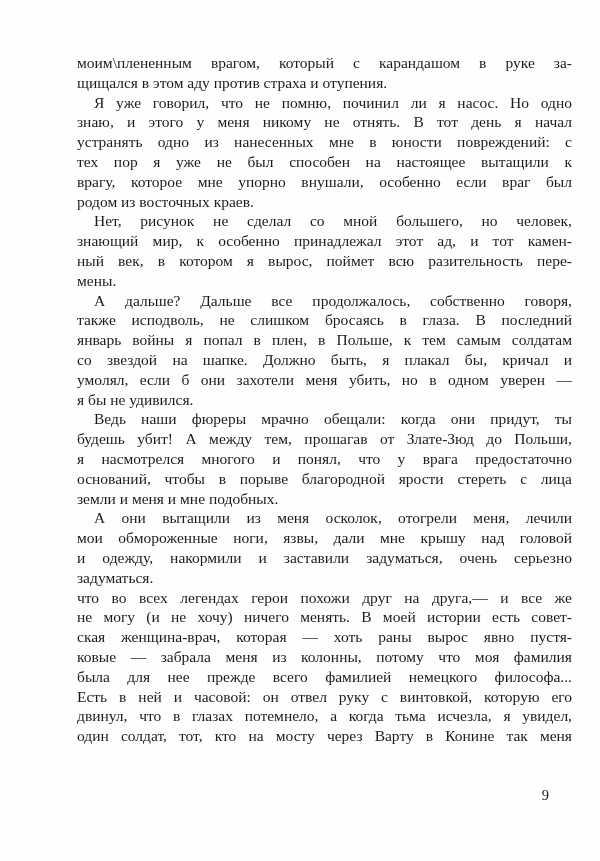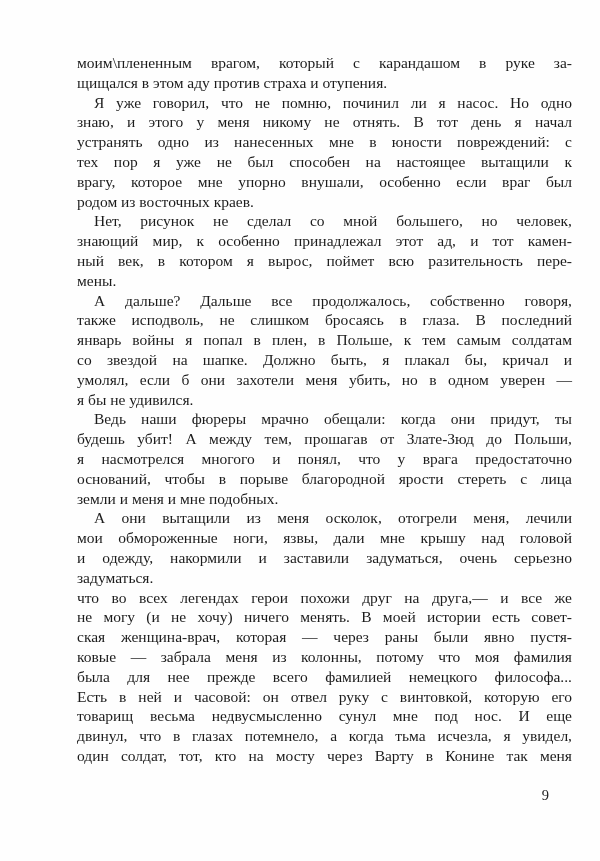--- a/index.html
+++ b/index.html
@@ -74,22 +74,21 @@
     <div class="line">будешь убит! А между тем, прошагав от Злате-Зюд до Польши,</div>
     <div class="line">я насмотрелся многого и понял, что у врага предостаточно</div>
     <div class="line">оснований, чтобы в порыве благородной ярости стереть с лица</div>
     <div class="line end">земли и меня и мне подобных.</div>
     <div class="line indent">А они вытащили из меня осколок, отогрели меня, лечили</div>
     <div class="line">мои обмороженные ноги, язвы, дали мне крышу над головой</div>
     <div class="line">и одежду, накормили и заставили задуматься, очень серьезно</div>
     <div class="line end">задуматься.</div>
     <div class="line">что во всех легендах герои похожи друг на друга,— и все же</div>
     <div class="line">не могу (и не хочу) ничего менять. В моей истории есть совет-</div>
-    <div class="line">ская женщина-врач, которая — через раны были явно пустя-</div>
+    <div class="line">ская женщина-врач, которая — хоть раны вырос явно пустя-</div>
     <div class="line">ковые — забрала меня из колонны, потому что моя фамилия</div>
     <div class="line">была для нее прежде всего фамилией немецкого философа...</div>
     <div class="line">Есть в ней и часовой: он отвел руку с винтовкой, которую его</div>
-    <div class="line">товарищ весьма недвусмысленно сунул мне под нос. И еще</div>
     <div class="line">двинул, что в глазах потемнело, а когда тьма исчезла, я увидел,</div>
     <div class="line">один солдат, тот, кто на мосту через Варту в Конине так меня</div>
   </div>
   <div class="pagenum">9</div>
 </div>
 
 </body></html>

